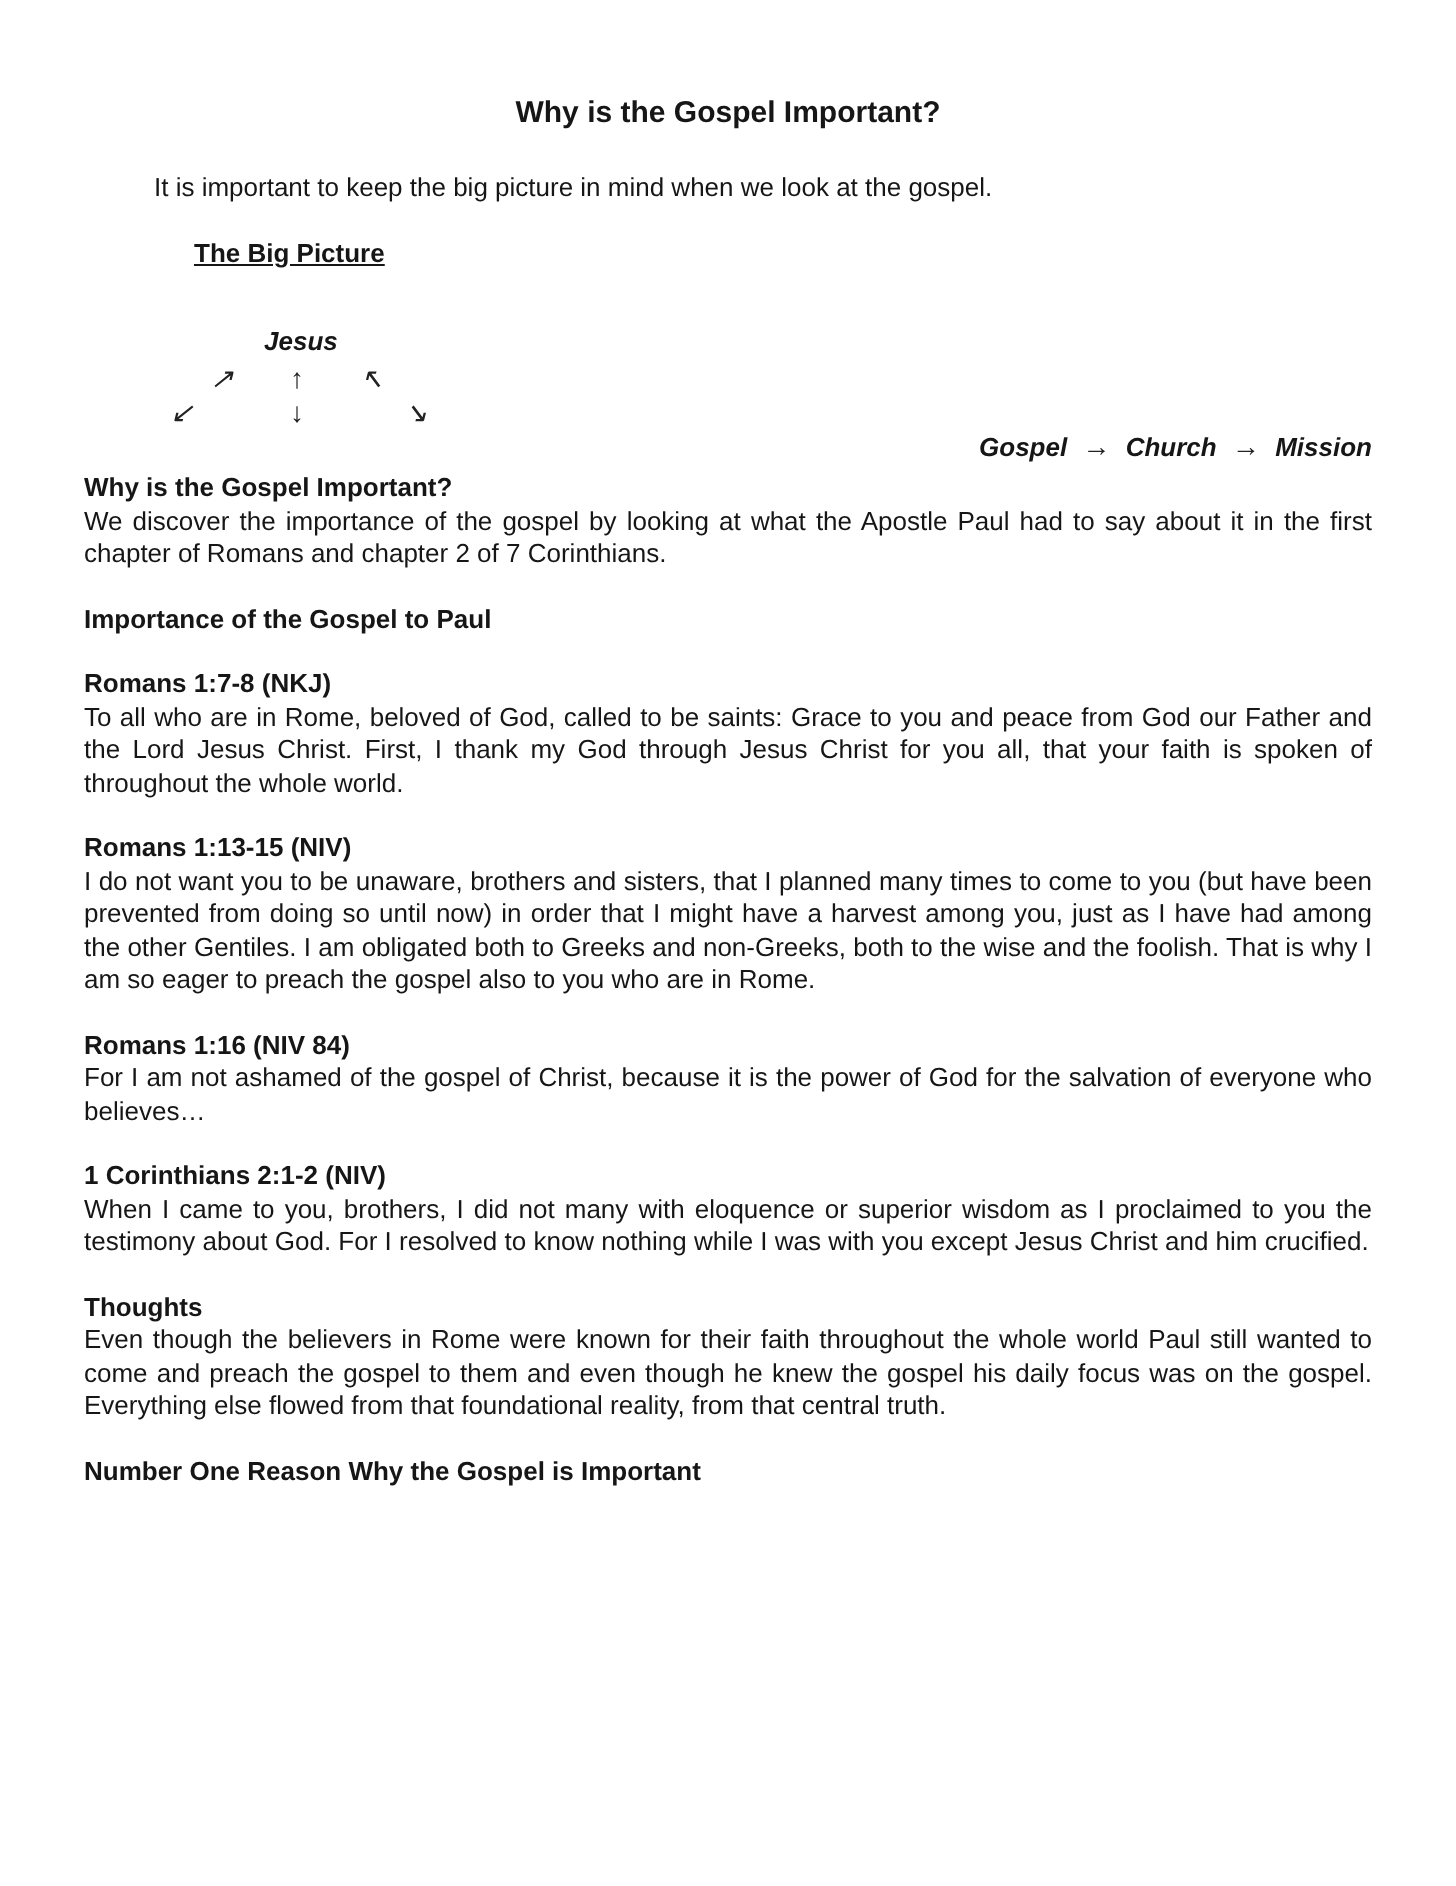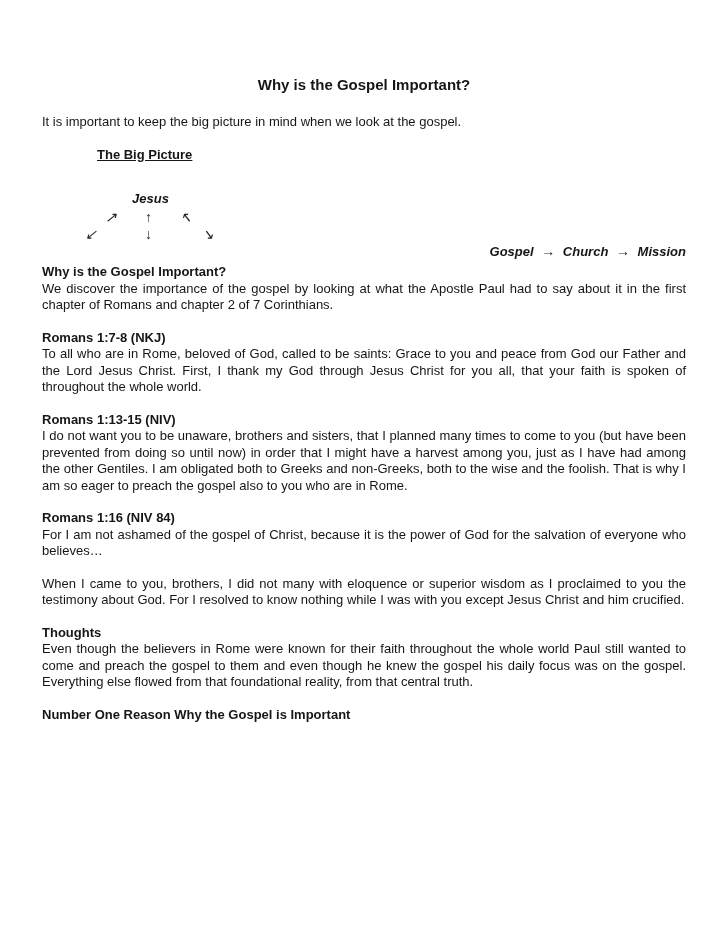--- a/index.html
+++ b/index.html
@@ -10,33 +10,34 @@
     color: #161616;
     font-family: "Liberation Sans", sans-serif;
     font-size: 13px;
     line-height: 16.5px;
     overflow: hidden;
   }
   .page {
     box-sizing: border-box;
     width: 728px;
     height: 943px;
-    padding: 76px 42px 0 42px;
+    padding: 48px 42px 0 42px;
     background: #ffffff;
   }
   p { margin: 0; }
   .doc-title {
     font-size: 15px;
     font-weight: bold;
     text-align: center;
     line-height: 18px;
     margin-bottom: 20px;
   }
   .intro {
     margin-bottom: 16px;
+    margin-left: 35px;
   }
   .bp-heading {
     font-weight: bold;
     text-decoration: underline;
     margin-left: 55px;
     margin-bottom: 28px;
   }
   .diagram {
     position: relative;
     margin-bottom: 3px;
@@ -96,37 +97,41 @@
       <span class="flow-arrow">→</span>
       <span class="flow-word">Mission</span>
     </div>
   </div>
 
   <div class="sec">
     <div class="sec-h">Why is the Gospel Important?</div>
     <p class="sec-b">We discover the importance of the gospel by looking at what the Apostle Paul had to say about it in the first chapter of Romans and chapter 2 of 7 Corinthians.</p>
   </div>
 
+  <div class="sec">
+    <div class="sec-h">Importance of the Gospel to Paul</div>
+  </div>
 
   <div class="sec">
     <div class="sec-h">Romans 1:7-8 (NKJ)</div>
     <p class="sec-b">To all who are in Rome, beloved of God, called to be saints: Grace to you and peace from God our Father and the Lord Jesus Christ. First, I thank my God through Jesus Christ for you all, that your faith is spoken of throughout the whole world.</p>
   </div>
 
   <div class="sec">
     <div class="sec-h">Romans 1:13-15 (NIV)</div>
     <p class="sec-b">I do not want you to be unaware, brothers and sisters, that I planned many times to come to you (but have been prevented from doing so until now) in order that I might have a harvest among you, just as I have had among the other Gentiles. I am obligated both to Greeks and non-Greeks, both to the wise and the foolish. That is why I am so eager to preach the gospel also to you who are in Rome.</p>
   </div>
 
   <div class="sec">
     <div class="sec-h">Romans 1:16 (NIV 84)</div>
     <p class="sec-b">For I am not ashamed of the gospel of Christ, because it is the power of God for the salvation of everyone who believes…</p>
   </div>
 
   <div class="sec">
+    <div class="sec-h">1 Corinthians 2:1-2 (NIV)</div>
     <p class="sec-b">When I came to you, brothers, I did not many with eloquence or superior wisdom as I proclaimed to you the testimony about God. For I resolved to know nothing while I was with you except Jesus Christ and him crucified.</p>
   </div>
 
   <div class="sec">
     <div class="sec-h">Thoughts</div>
     <p class="sec-b">Even though the believers in Rome were known for their faith throughout the whole world Paul still wanted to come and preach the gospel to them and even though he knew the gospel his daily focus was on the gospel. Everything else flowed from that foundational reality, from that central truth.</p>
   </div>
 
   <div class="sec">
     <div class="sec-h">Number One Reason Why the Gospel is Important</div>

